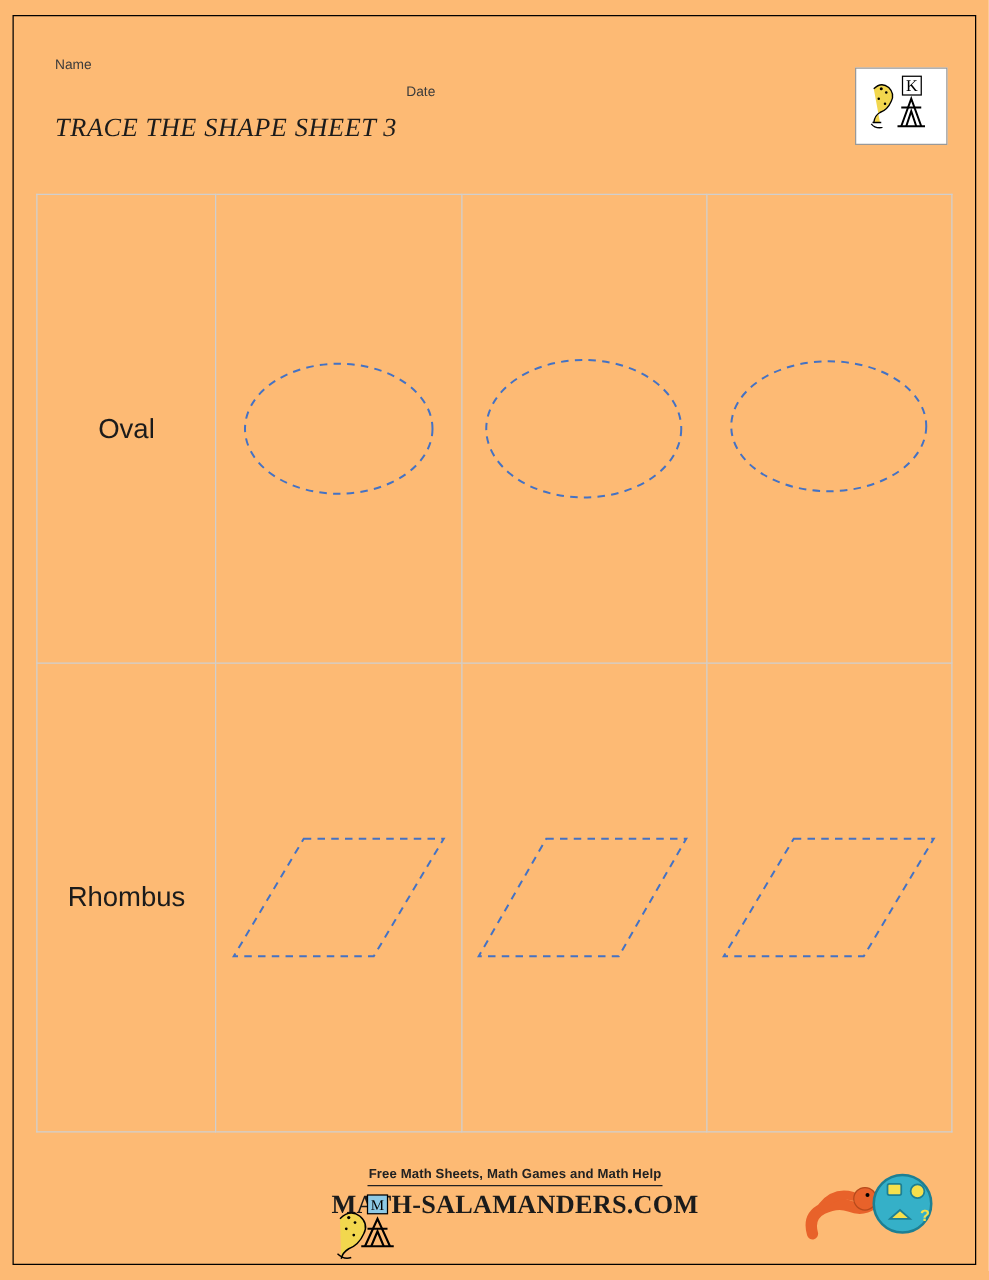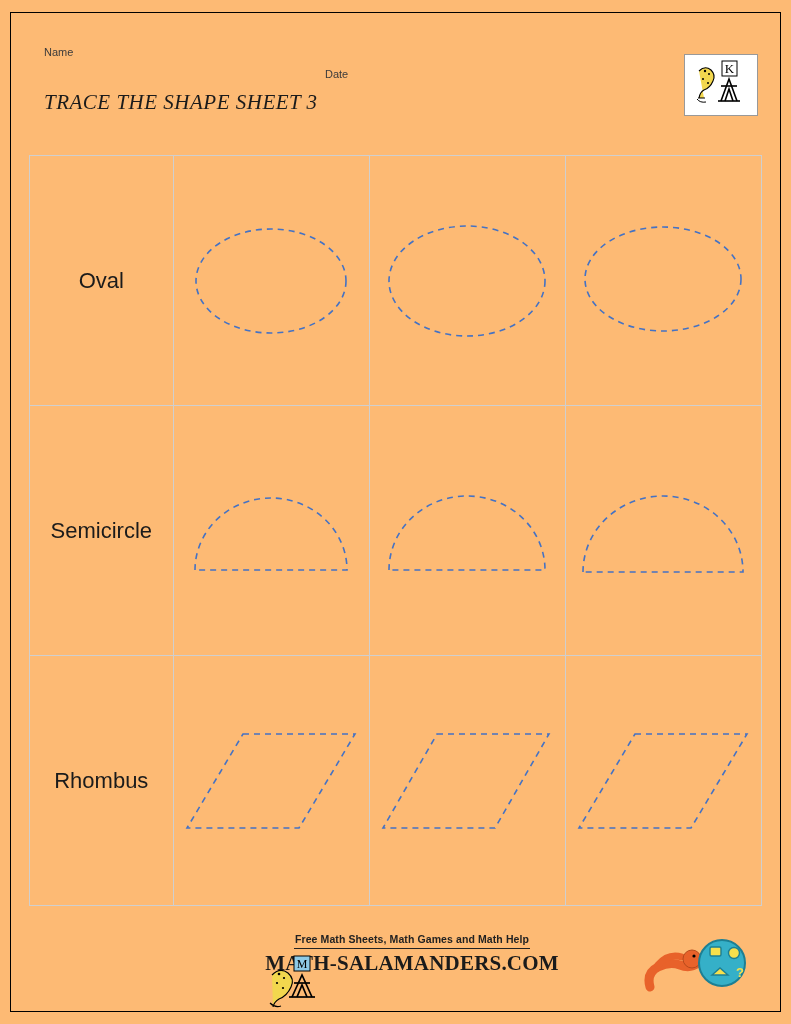--- a/index.html
+++ b/index.html
@@ -204,38 +204,20 @@
             </svg>
       </td>
       <td class="shape-cell">
         <svg width="180" height="130" viewBox="0 0 180 130">
               <ellipse cx="90" cy="65" rx="78" ry="55" fill="none" stroke="#4472c4" stroke-width="1.6" stroke-dasharray="6,5"></ellipse>
             </svg>
       </td>
       <td class="shape-cell">
         <svg width="180" height="130" viewBox="0 0 180 130">
               <ellipse cx="90" cy="63" rx="78" ry="52" fill="none" stroke="#4472c4" stroke-width="1.6" stroke-dasharray="6,5"></ellipse>
-            </svg>
-      </td>
-    </tr>
-    <tr>
-      <td class="label-cell">Semicircle</td>
-      <td class="shape-cell">
-        <svg width="180" height="130" viewBox="0 0 180 130">
-              <path d="M14 104 A76 72 0 0 1 166 104 Z" fill="none" stroke="#4472c4" stroke-width="1.6" stroke-dasharray="6,5"></path>
-            </svg>
-      </td>
-      <td class="shape-cell">
-        <svg width="180" height="130" viewBox="0 0 180 130">
-              <path d="M12 104 A78 74 0 0 1 168 104 Z" fill="none" stroke="#4472c4" stroke-width="1.6" stroke-dasharray="6,5"></path>
-            </svg>
-      </td>
-      <td class="shape-cell">
-        <svg width="180" height="130" viewBox="0 0 180 130">
-              <path d="M10 106 A80 76 0 0 1 170 106 Z" fill="none" stroke="#4472c4" stroke-width="1.6" stroke-dasharray="6,5"></path>
             </svg>
       </td>
     </tr>
     <tr>
       <td class="label-cell">Rhombus</td>
       <td class="shape-cell">
         <svg width="180" height="130" viewBox="0 0 180 130">
               <polygon points="62,18 174,18 118,112 6,112" fill="none" stroke="#4472c4" stroke-width="1.6" stroke-dasharray="6,5"></polygon>
             </svg>
       </td>

